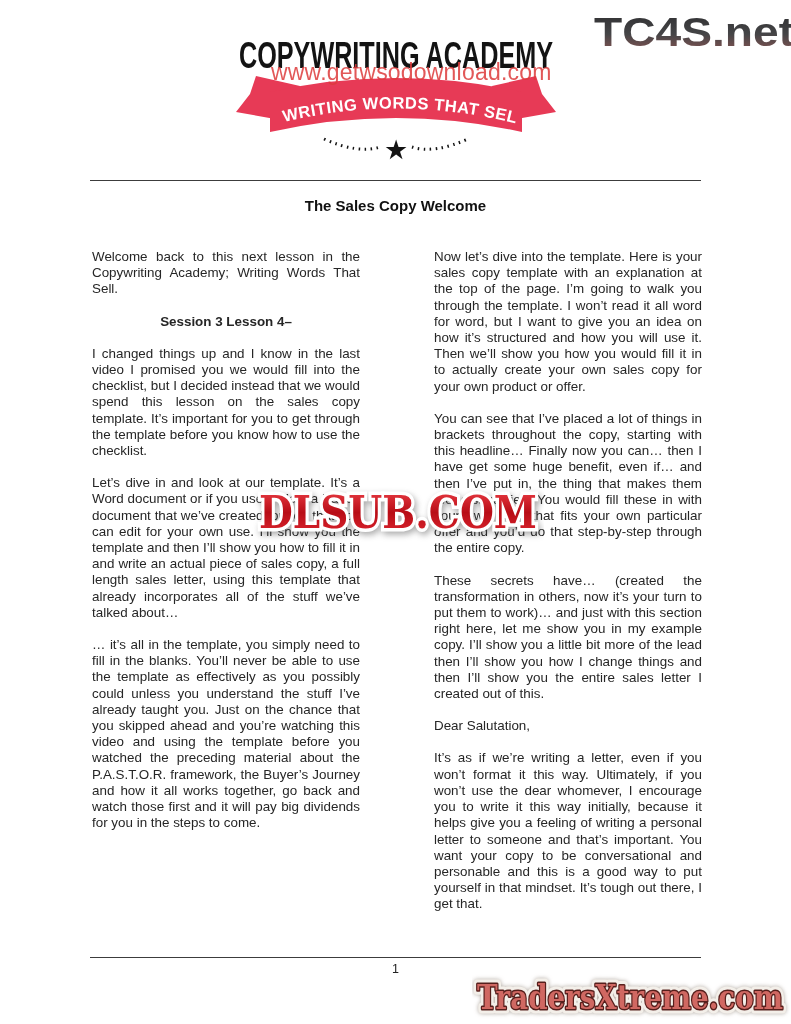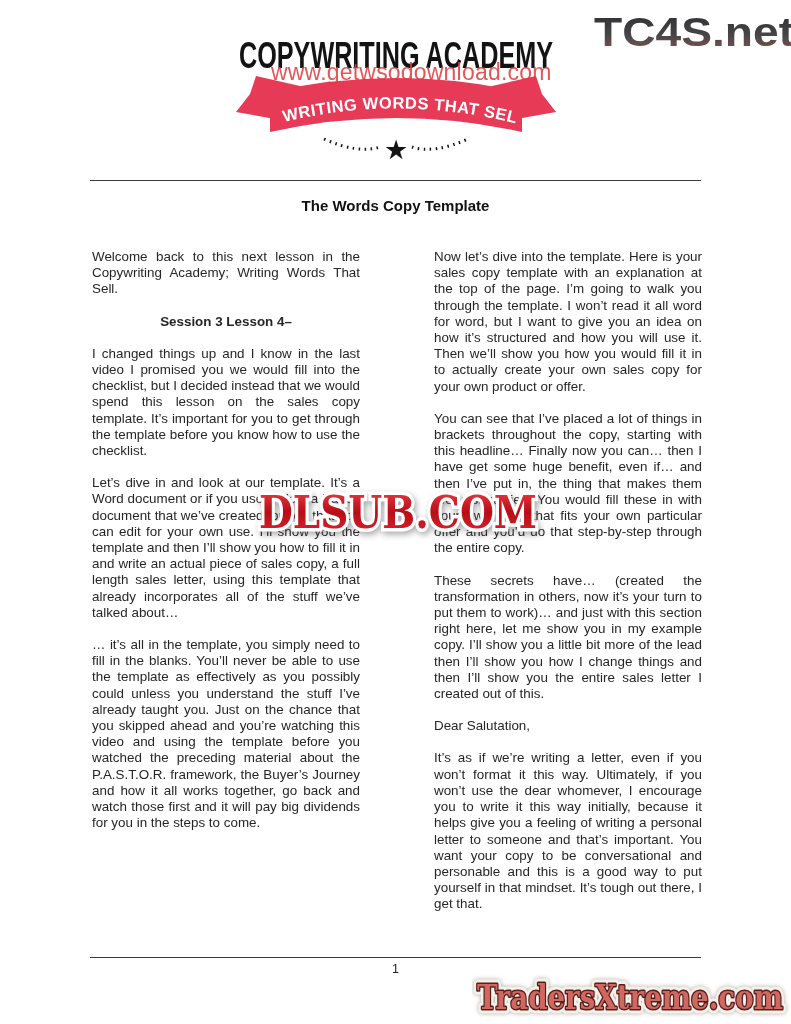--- a/index.html
+++ b/index.html
@@ -104,21 +104,21 @@
 
       <path d="M94,113 Q128,128 150,121" fill="none" stroke="#141414" stroke-width="3" stroke-dasharray="1.5 4.5"></path>
       <path d="M182,121 Q204,128 238,113" fill="none" stroke="#141414" stroke-width="3" stroke-dasharray="1.5 4.5"></path>
       <text x="166" y="133" text-anchor="middle" font-size="27" fill="#141414">★</text>
     </svg>
   </div>
 
   <div class="wm-top">www.getwsodownload.com</div>
 
   <div class="rule rule-top"></div>
-  <div class="doc-title">The Words Copy Template</div>
+  <div class="doc-title">The Sales Copy Welcome</div>
 
   <div class="columns">
     <div class="col" id="left-col">
         <div class="para body">Welcome back to this next lesson in the Copywriting Academy; Writing Words That Sell.</div>
         <div class="para heading">Session 3 Lesson 4–</div>
         <div class="para body">I changed things up and I know in the last video I promised you we would fill into the checklist, but I decided instead that we would spend this lesson on the sales copy template. It’s important for you to get through the template before you know how to use the checklist.</div>
         <div class="para body">Let’s dive in and look at our template. It’s a Word document or if you use a Mac, a Pages document that we’ve created for you that you can edit for your own use. I’ll show you the template and then I’ll show you how to fill it in and write an actual piece of sales copy, a full length sales letter, using this template that already incorporates all of the stuff we’ve talked about…</div>
         <div class="para body">… it’s all in the template, you simply need to fill in the blanks. You’ll never be able to use the template as effectively as you possibly could unless you understand the stuff I’ve already taught you. Just on the chance that you skipped ahead and you’re watching this video and using the template before you watched the preceding material about the P.A.S.T.O.R. framework, the Buyer’s Journey and how it all works together, go back and watch those first and it will pay big dividends for you in the steps to come.</div>
       </div>
     <div class="col" id="right-col">

